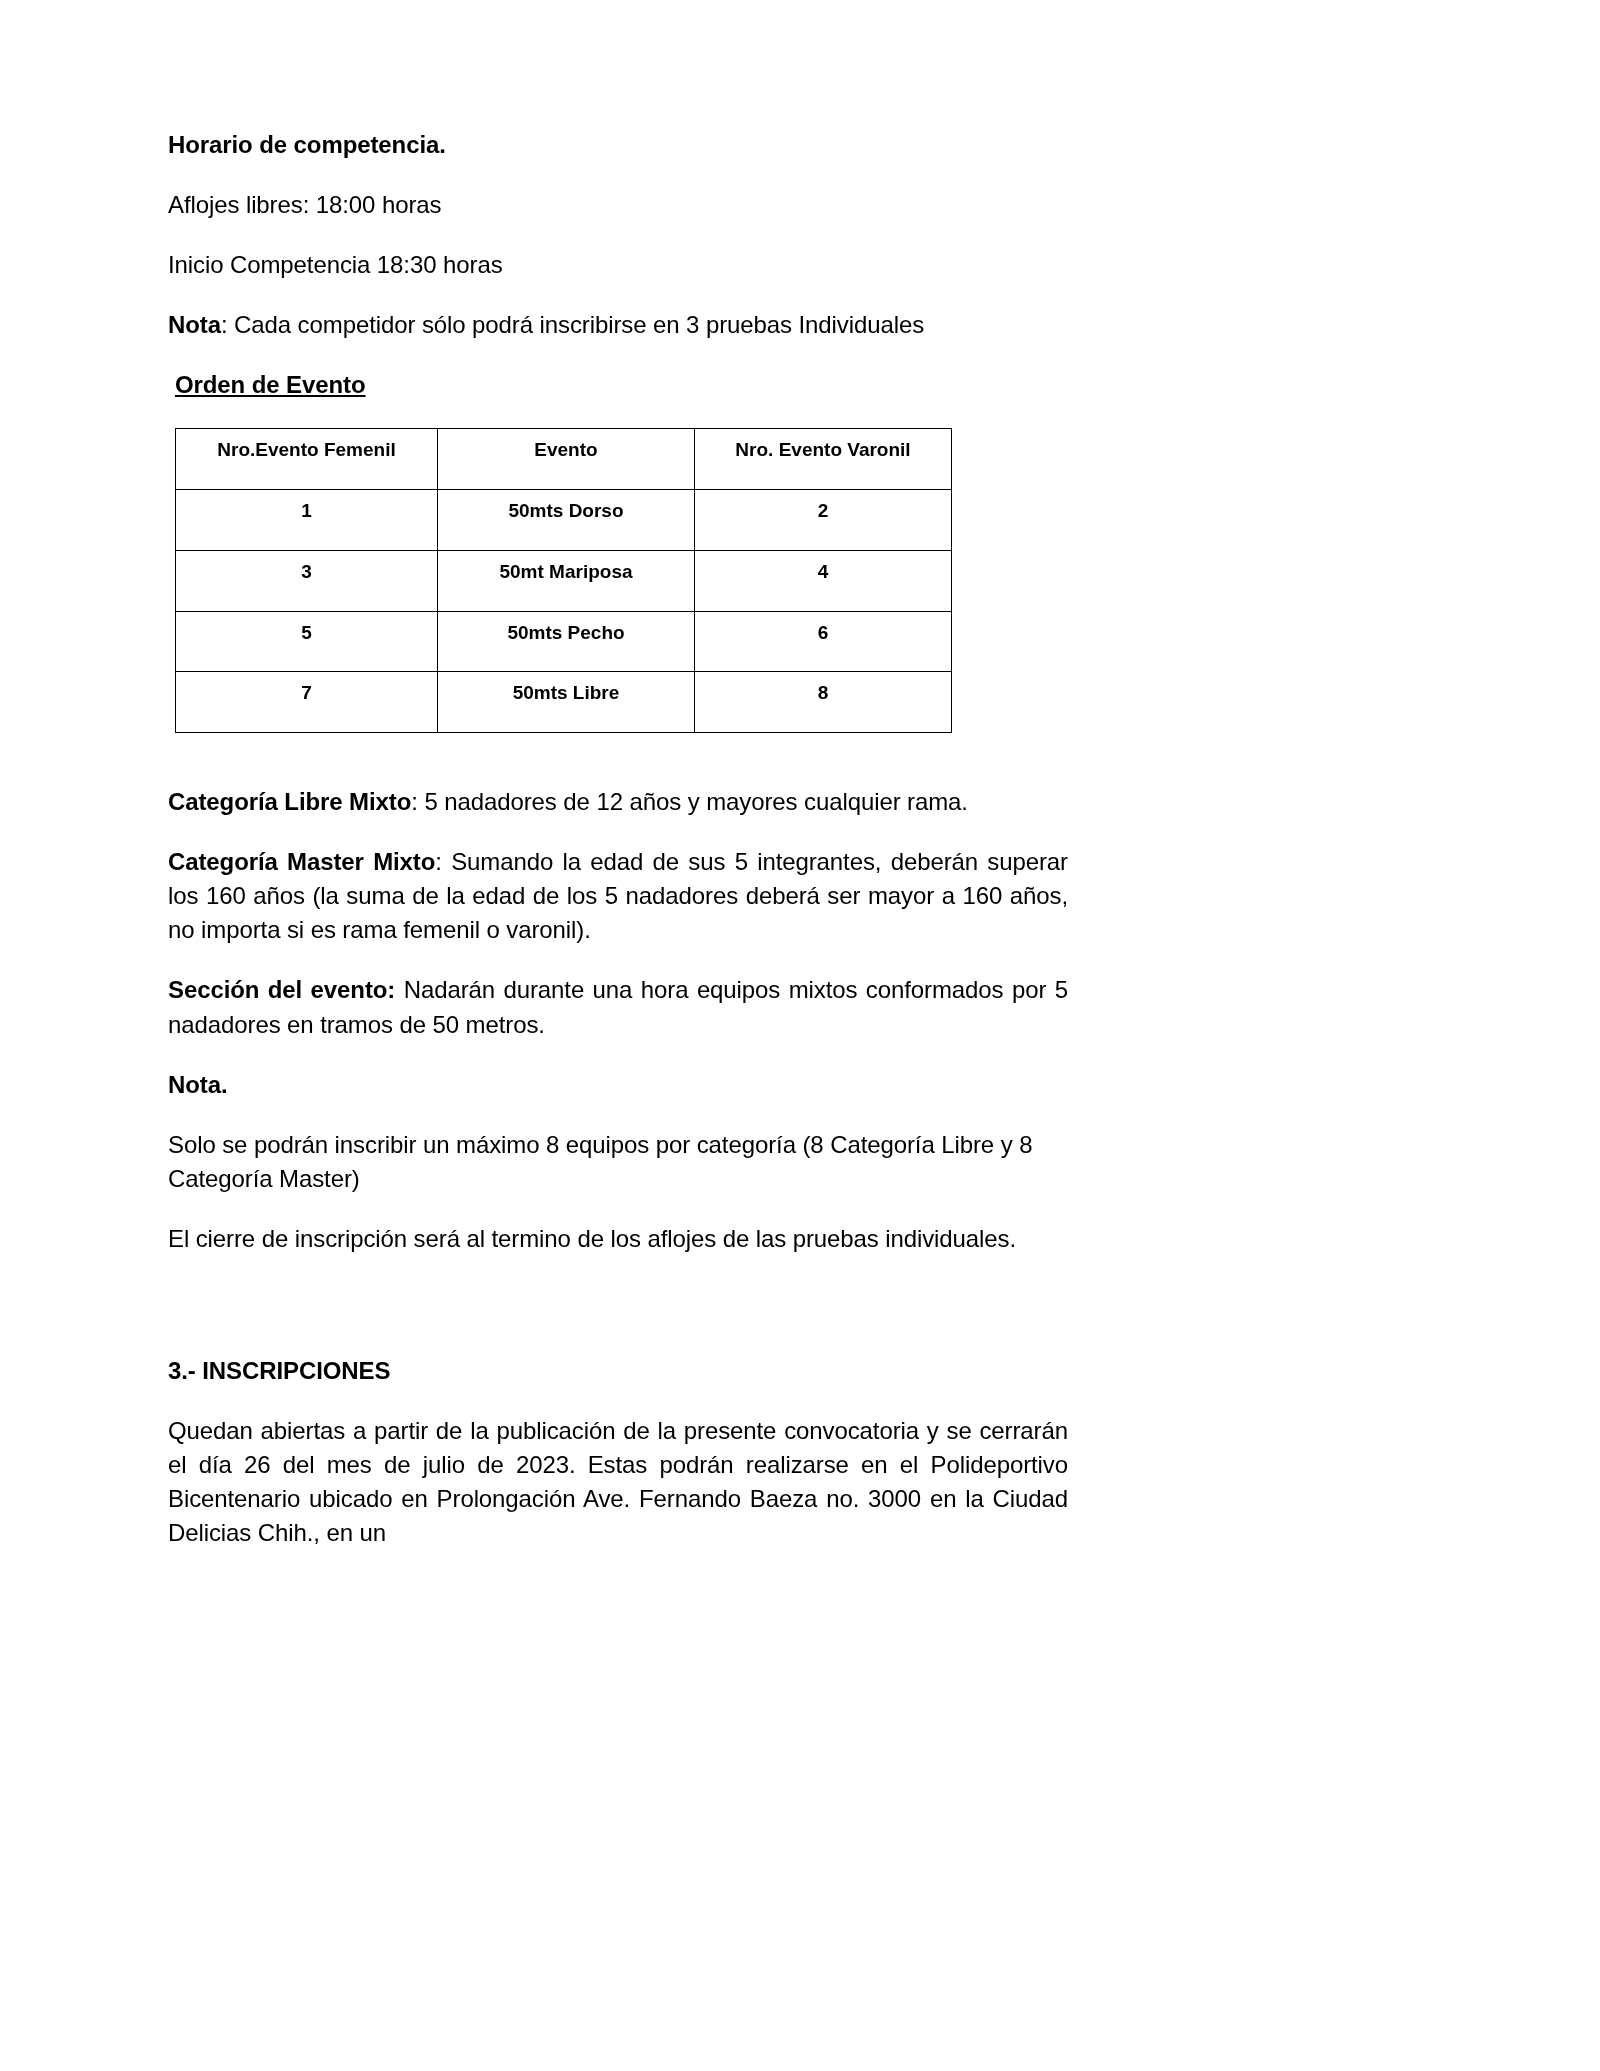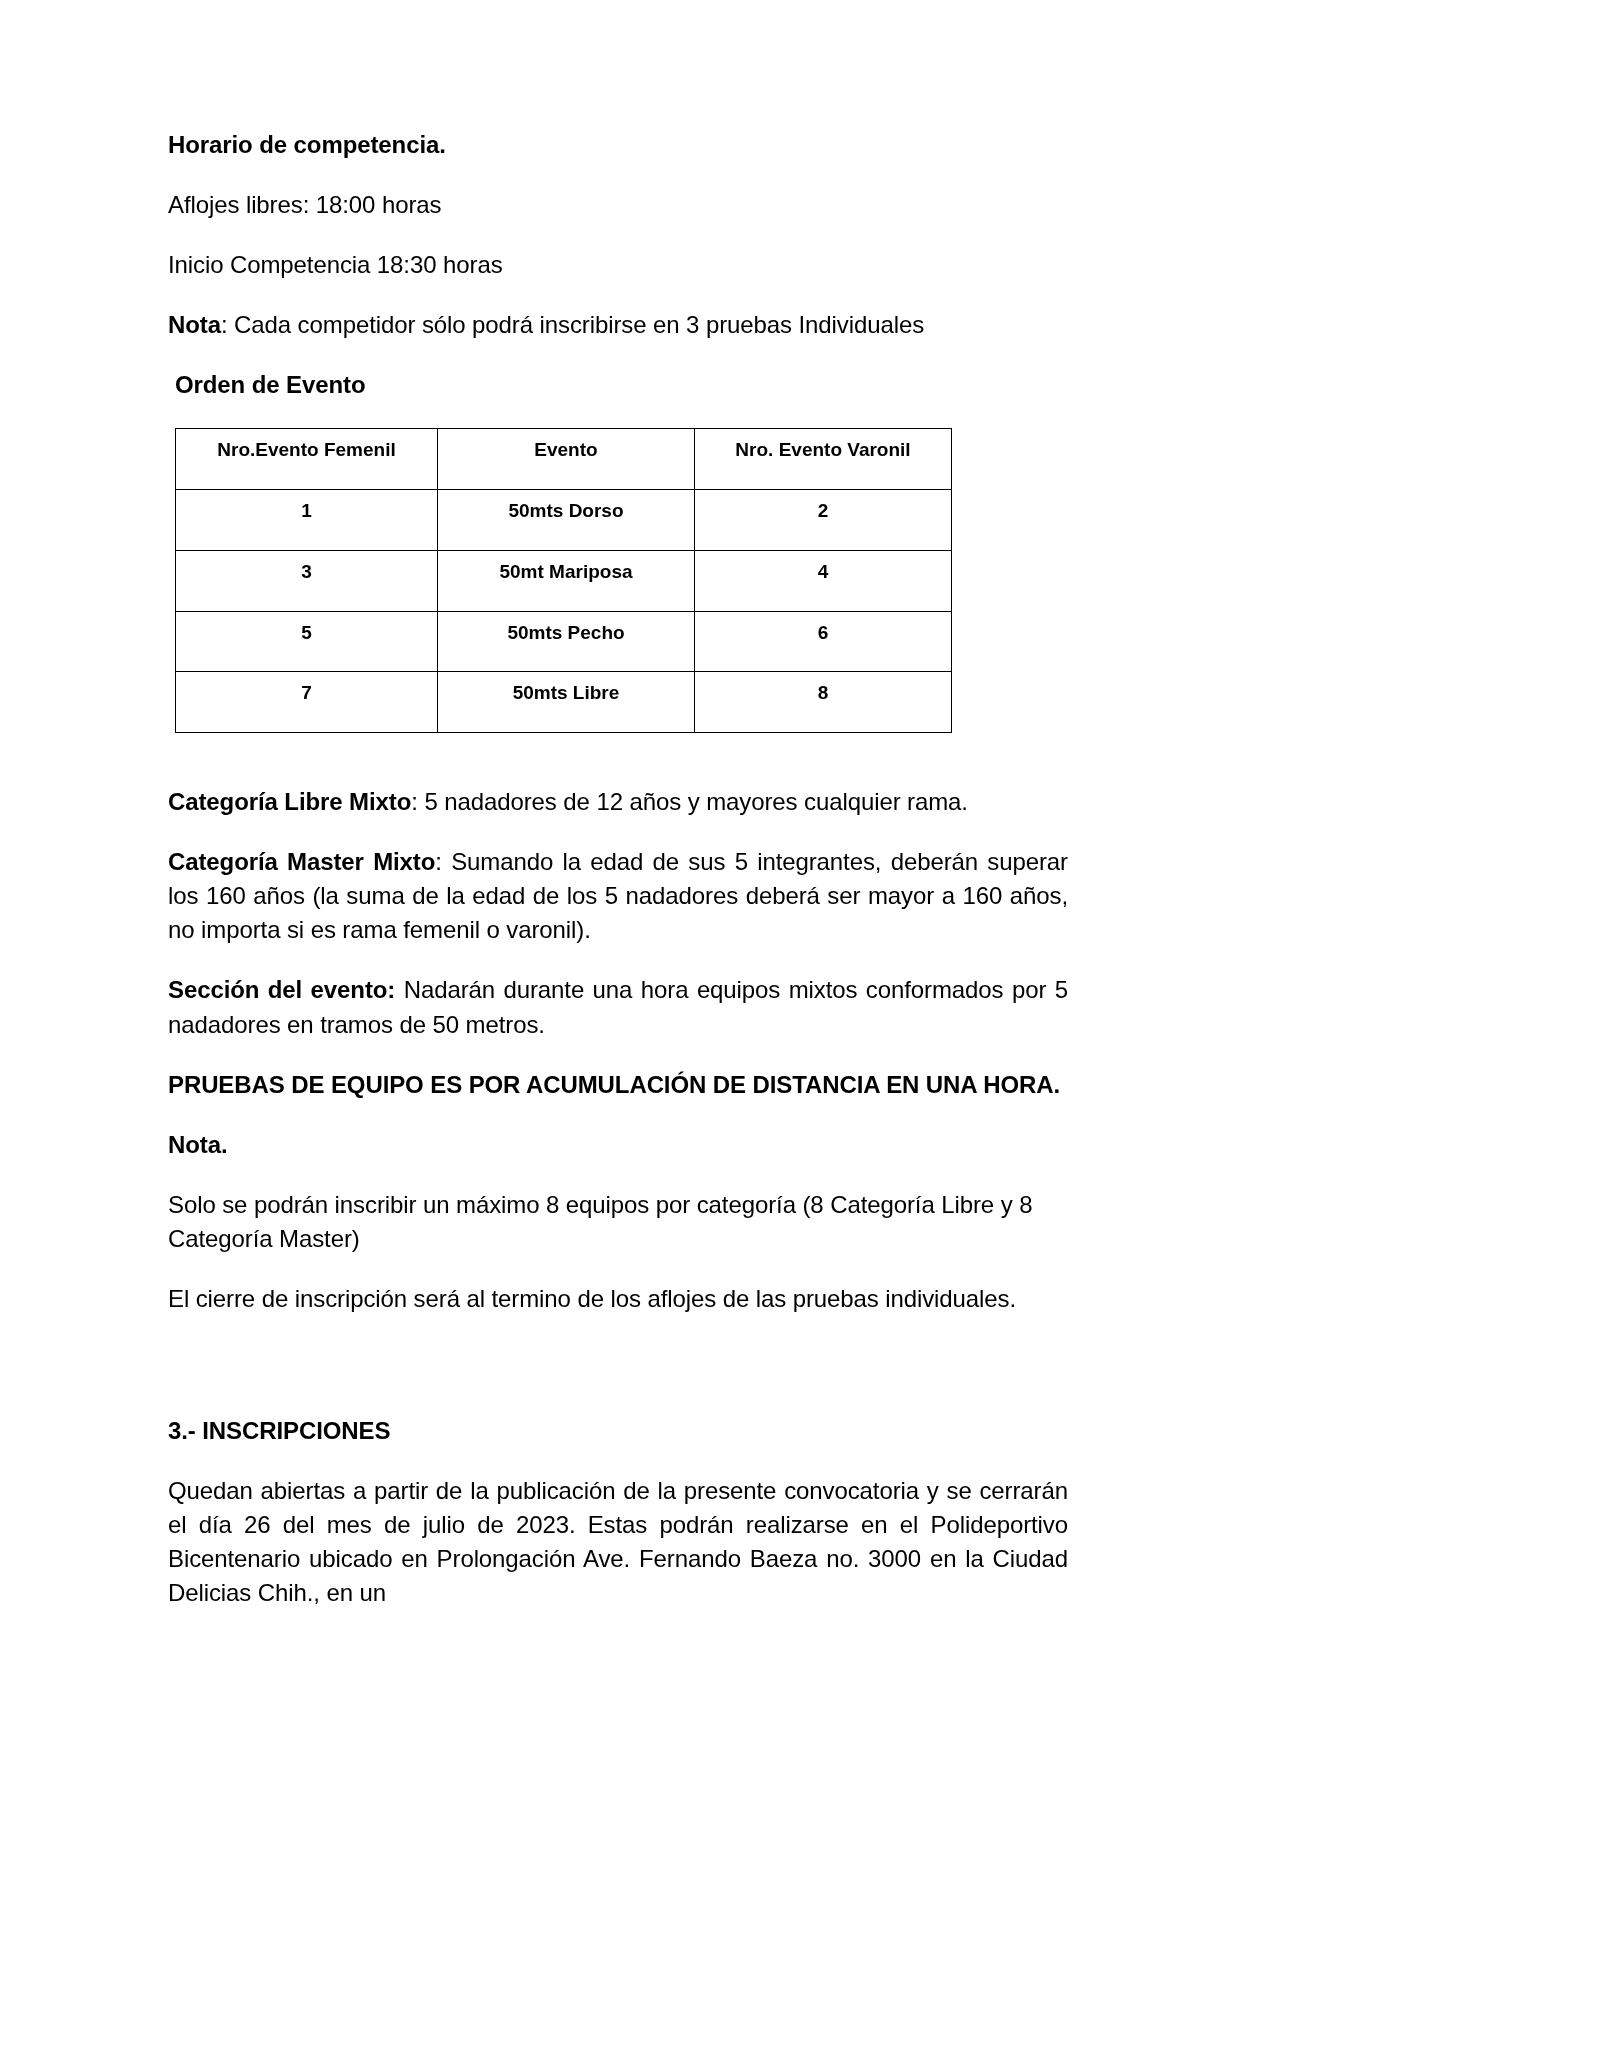--- a/index.html
+++ b/index.html
@@ -31,21 +31,21 @@
   p.para {
     margin: 0 0 26px 0;
     font-size: 24px;
     line-height: 1.42;
     letter-spacing: -0.1px;
     font-stretch: condensed;
     transform-origin: left top;
   }
   .bold { font-weight: bold; }
   .justify { text-align: justify; text-justify: inter-word; }
-  .indent-sm { padding-left: 7px; }
+  .indent-sm { padding-left: 7px; text-decoration: underline; }
 
   
   .evt-table-wrap {
     margin: 10px 0 0 7px;
   }
   table.evt {
     border-collapse: collapse;
     width: 776px;
     table-layout: fixed;
   }
@@ -127,21 +127,20 @@
 
     <div class="spacer-xl"></div>
 
 
     <p class="para"><span class="bold">Categoría Libre Mixto</span><span>: 5 nadadores de 12 años y mayores cualquier rama.</span></p>
 
     <p class="para justify"><span class="bold">Categoría Master Mixto</span><span>: Sumando la edad de sus 5 integrantes, deberán superar los 160 años (la suma de la edad de los 5 nadadores deberá ser mayor a 160 años, no importa si es rama femenil o varonil).</span></p>
 
     <p class="para justify"><span class="bold">Sección del evento:</span><span> Nadarán durante una hora equipos mixtos conformados por 5 nadadores en tramos de 50 metros.</span></p>
 
-    <p class="para bold tight">PRUEBAS DE EQUIPO ES POR ACUMULACIÓN DE DISTANCIA EN UNA HORA.</p>
 
     <p class="para bold tight">Nota.</p>
 
     <p class="para tight"> Solo se podrán inscribir un máximo 8 equipos por categoría (8 Categoría Libre y 8 Categoría Master)</p>
 
     <p class="para tight">El cierre de inscripción será al termino de los aflojes de las pruebas individuales.</p>
 
 
 
     <div class="spacer-xl"></div>

